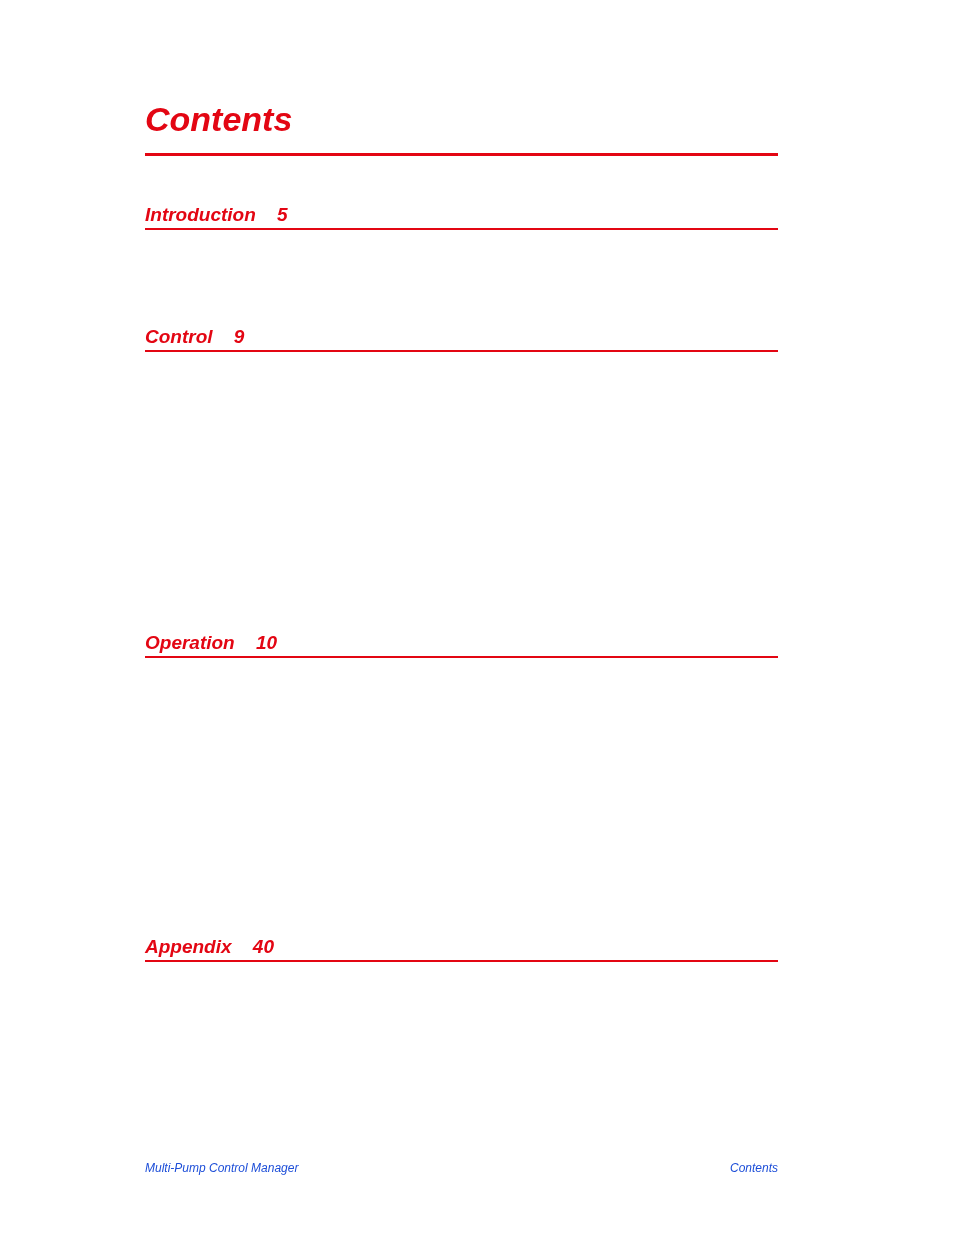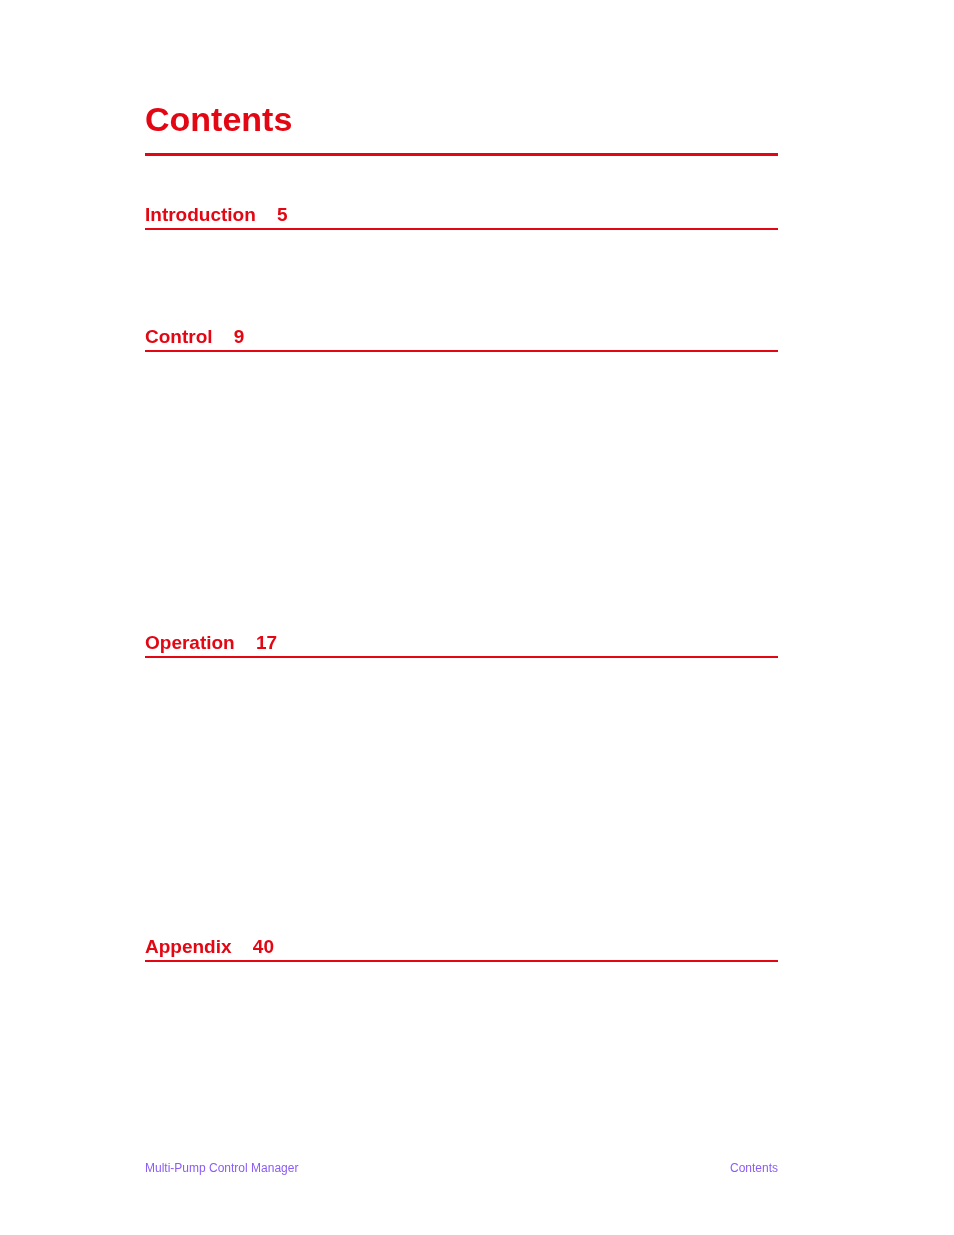--- a/index.html
+++ b/index.html
@@ -2,20 +2,21 @@
 <html><head>
 <meta charset="utf-8">
 <style>
   * { margin: 0; padding: 0; box-sizing: border-box; }
   html, body { width: 954px; height: 1235px; background: #fff; font-family: Arial, Helvetica, sans-serif; }
   .page {
     position: relative;
     width: 893px;
     height: 1235px;
     padding: 100px 115px 0 145px;
+    font-style: italic;
   }
   .title {
     color: #e30613;
     font-size: 34px;
     font-weight: bold;
     padding-bottom: 14px;
     border-bottom: 3px solid #e30613;
     margin-bottom: 48px;
   }
   .section {
@@ -29,21 +30,21 @@
   .gap-after-intro { height: 96px; }
   .gap-after-safety { height: 72px; }
   .gap-after-install { height: 208px; }
   .gap-after-operation { height: 278px; }
   .footer {
     position: absolute;
     left: 145px;
     right: 115px;
     bottom: 60px;
     font-size: 12px;
-    color: #8b5cf6;
+    color: #1d4ed8;
     display: flex;
     justify-content: space-between;
   }
 </style>
 </head>
 <body>
 
 <div class="page">
 
   <h1 class="title">Contents</h1>
@@ -57,21 +58,21 @@
   <div class="section">
     <span>Control</span>
     <span class="page-num">9</span>
   </div>
   <div class="gap-after-safety"></div>
 
   <div class="gap-after-install"></div>
 
   <div class="section">
     <span>Operation</span>
-    <span class="page-num">17</span>
+    <span class="page-num">10</span>
   </div>
   <div class="gap-after-operation"></div>
 
   <div class="section">
     <span>Appendix</span>
     <span class="page-num">40</span>
   </div>
 
   <div class="footer">
     <span>Multi-Pump Control Manager</span>

